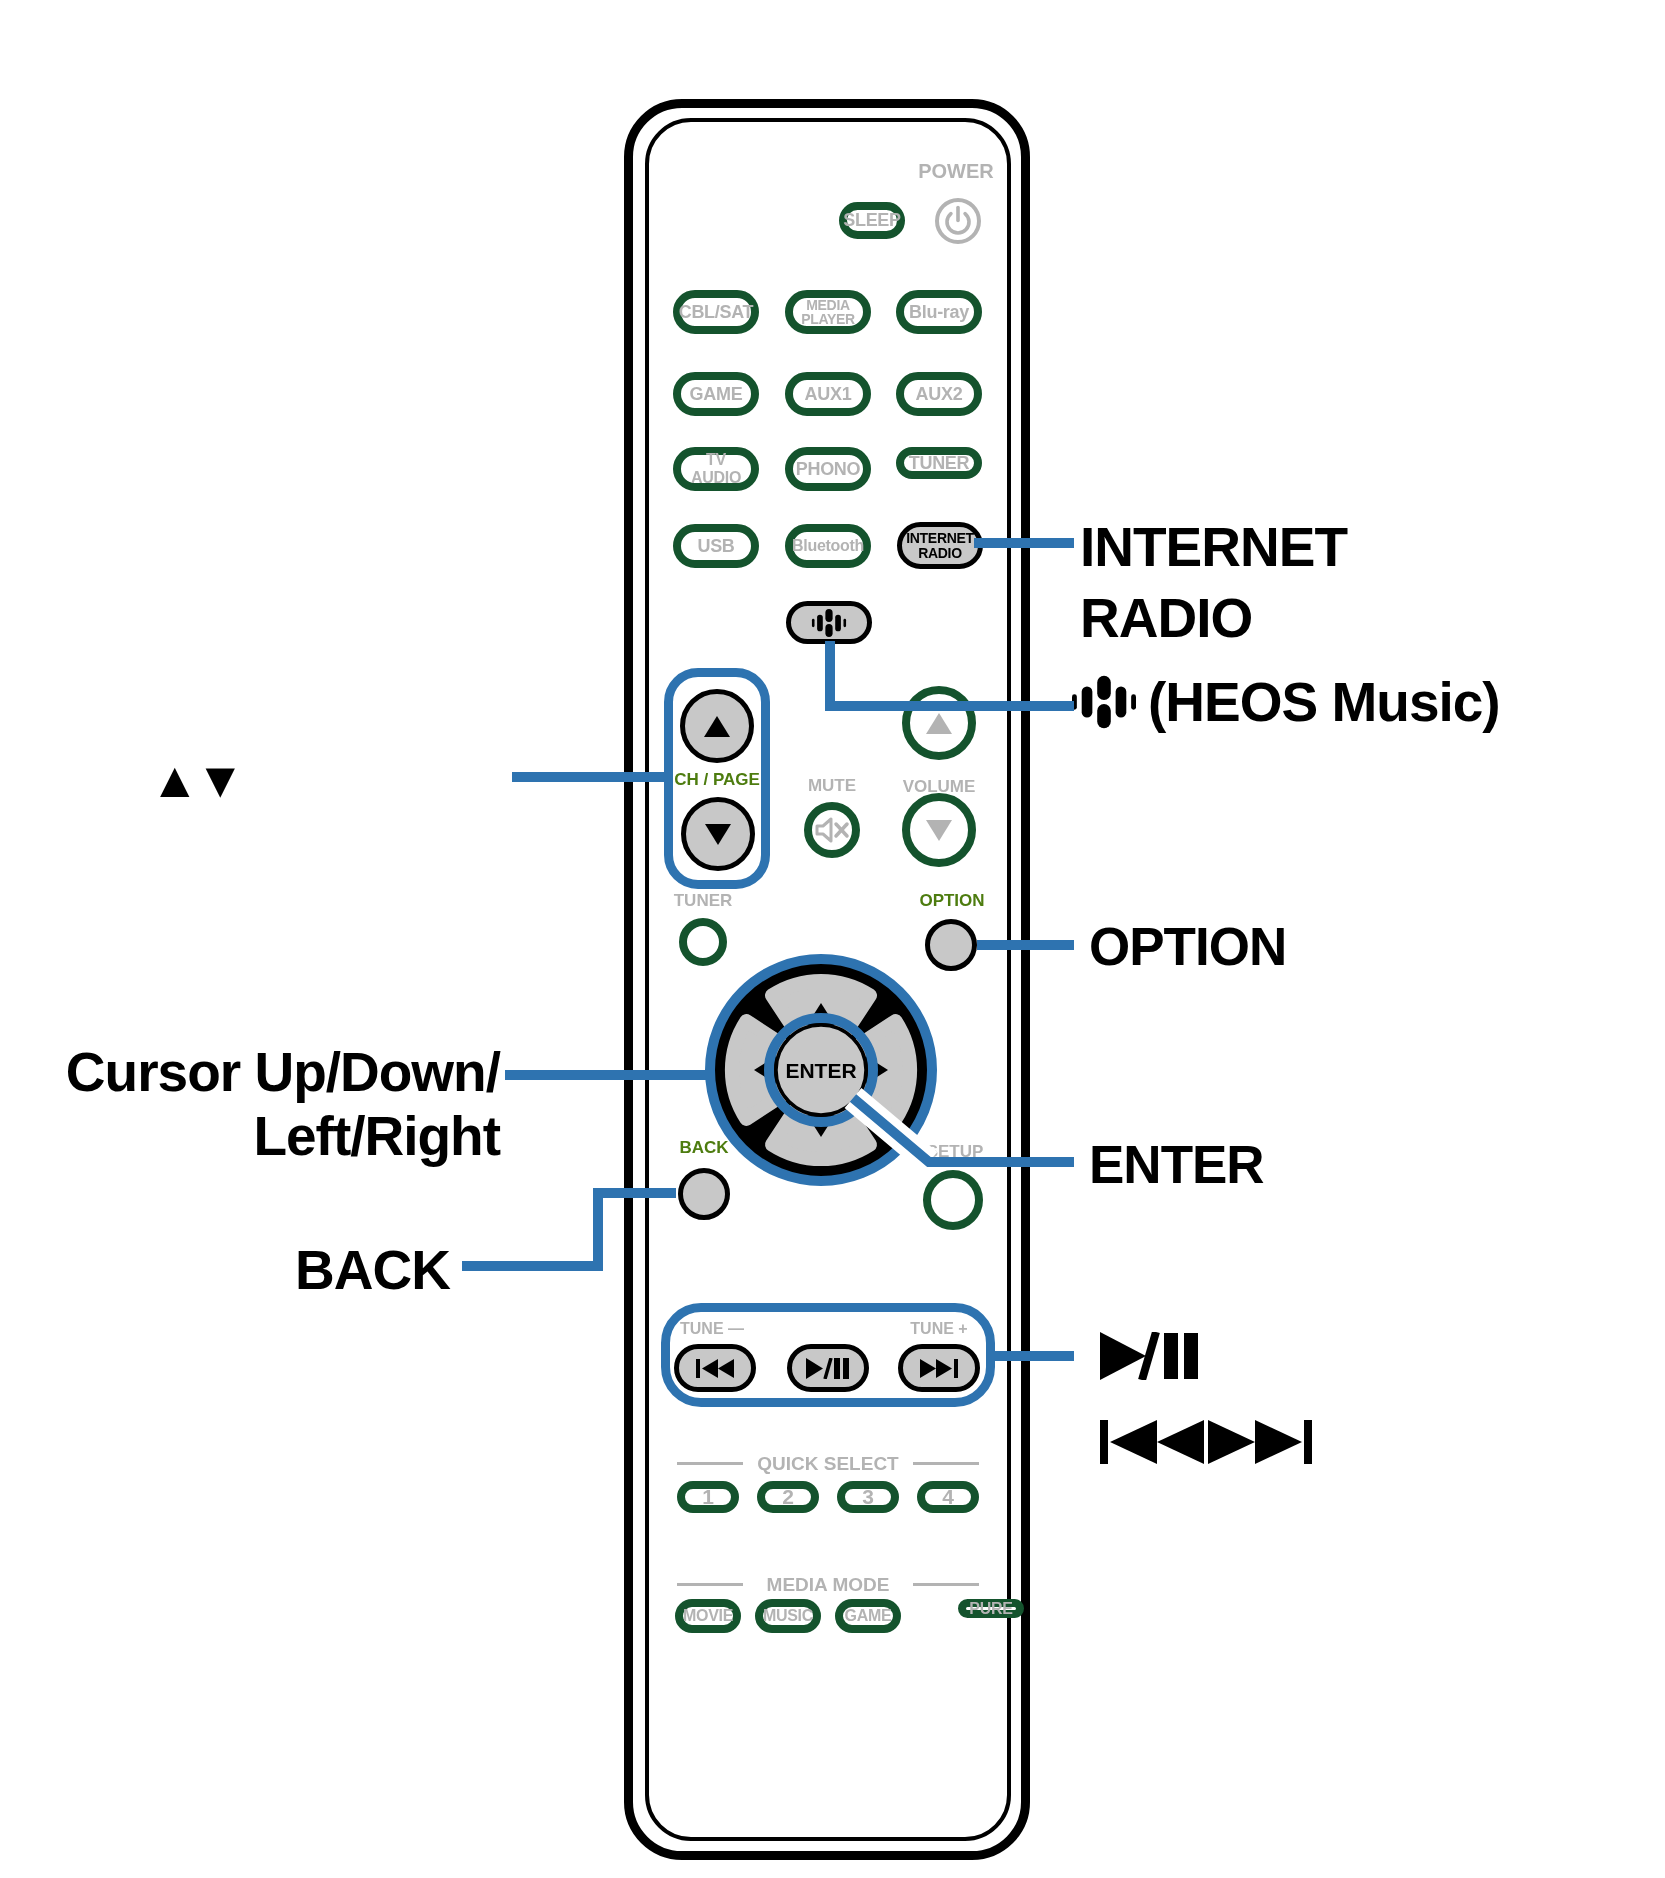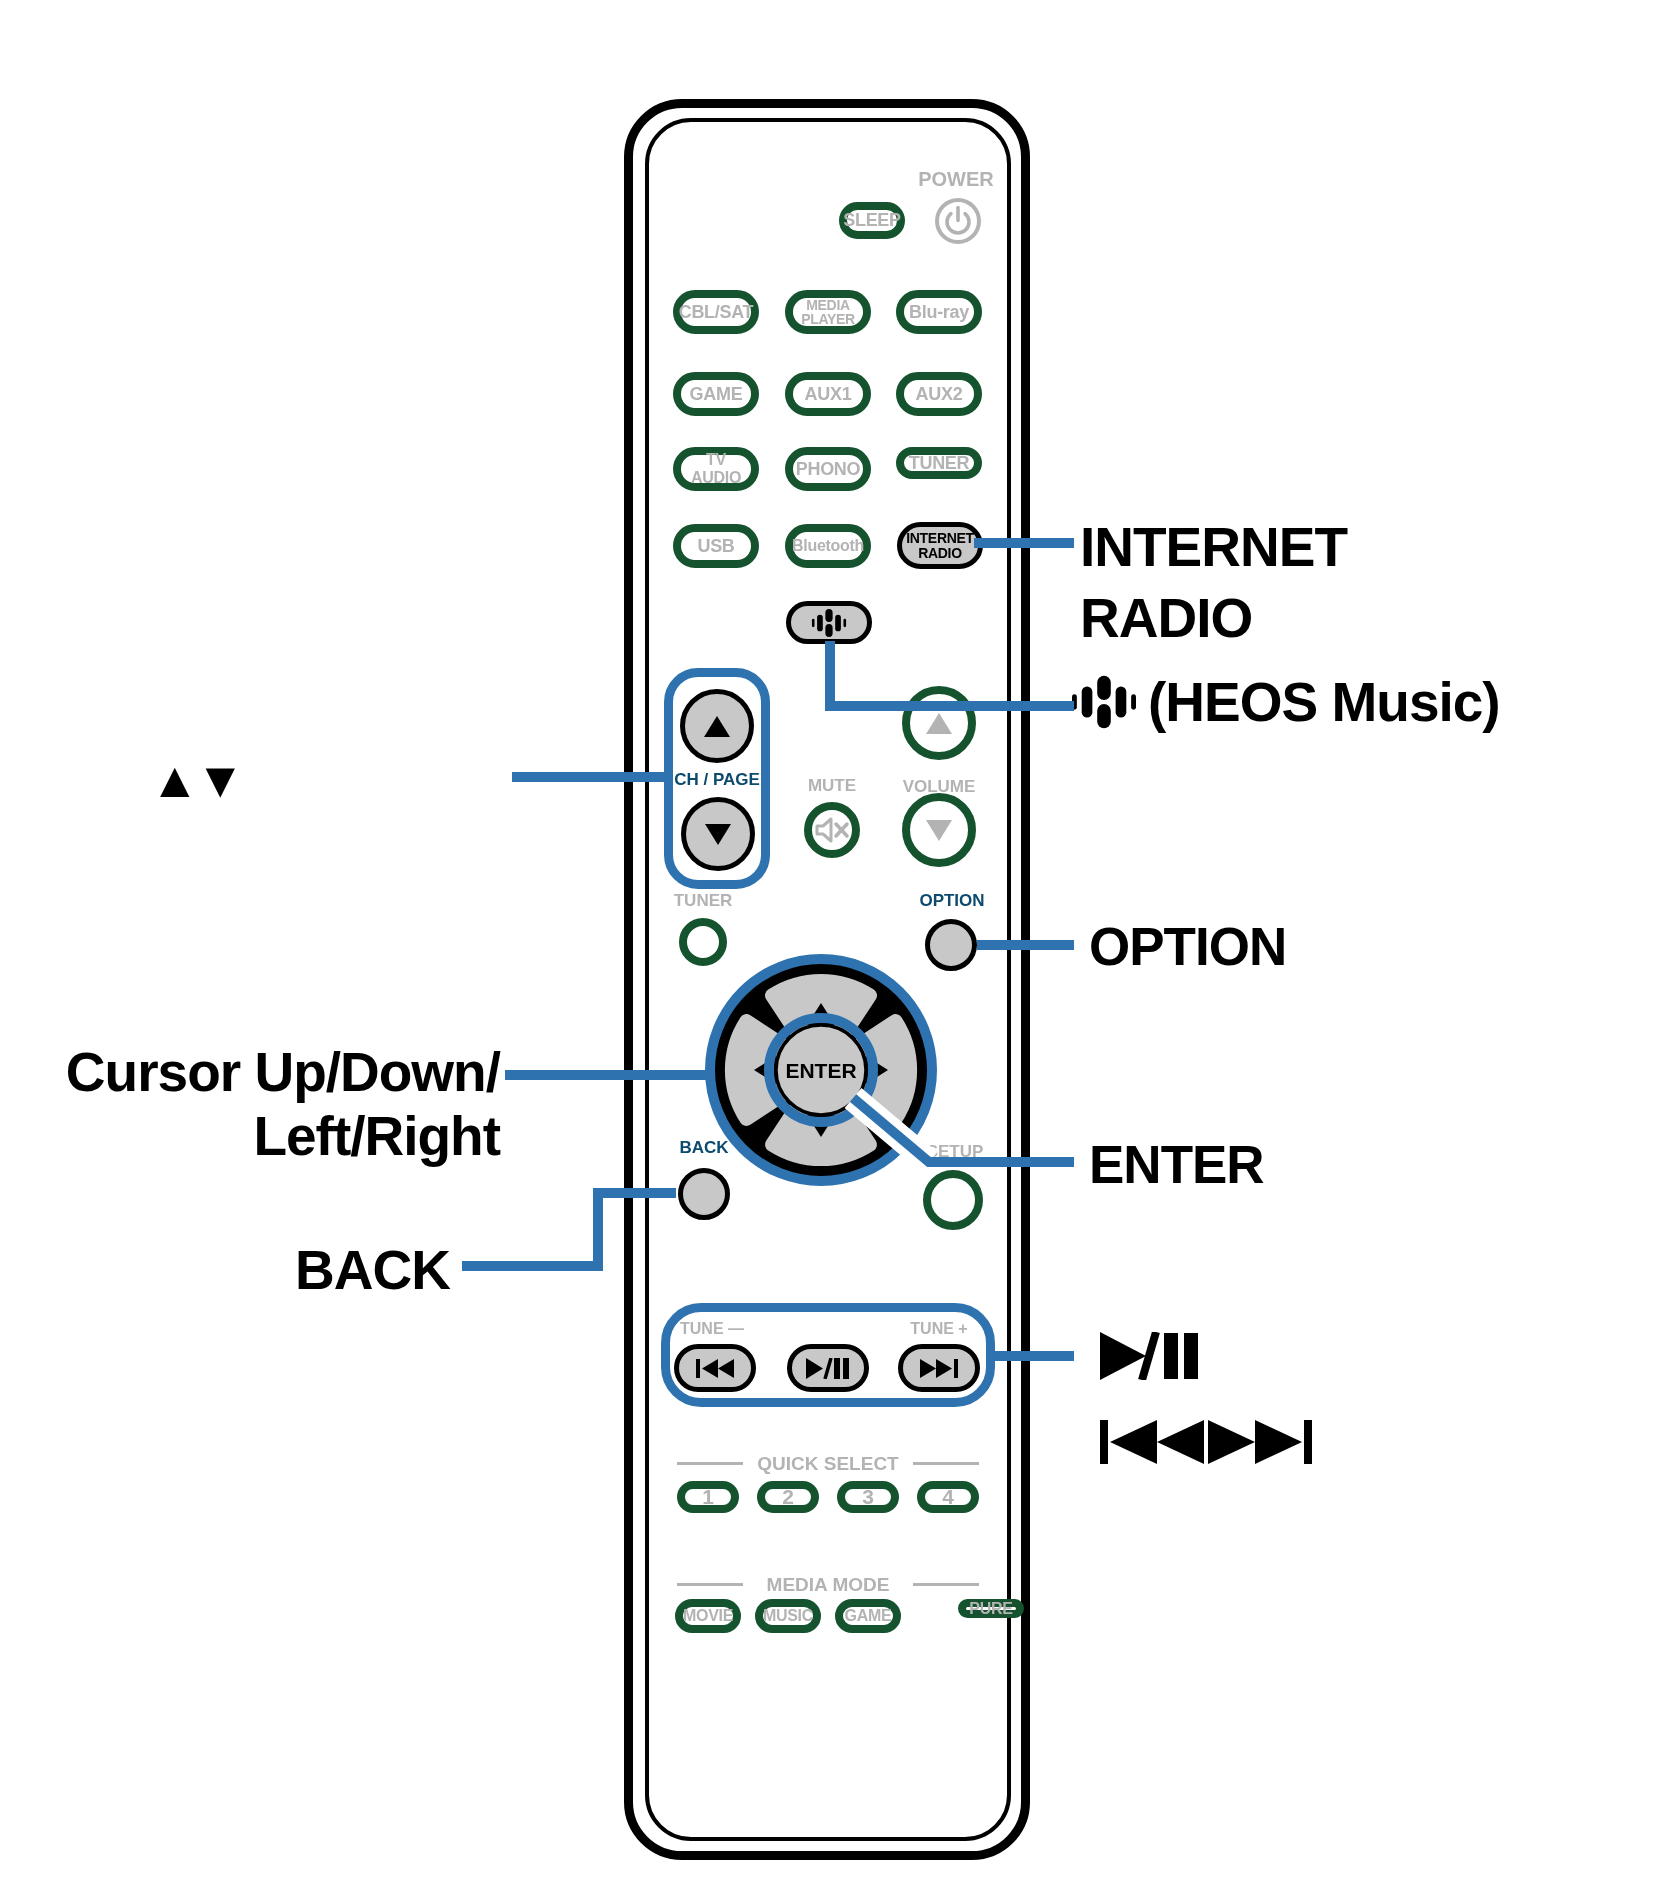--- a/index.html
+++ b/index.html
@@ -10,41 +10,41 @@
   .remote-outer{border:9px solid #000;border-radius:58px;background:#fff;}
   .remote-inner{border:4px solid #000;border-radius:46px;background:#fff;}
   
   .pill{border:8px solid #14532d;border-radius:999px;color:#b3b3b3;background:#fff;
         display:flex;align-items:center;justify-content:center;font-weight:bold;
         letter-spacing:-0.3px;text-align:center;box-sizing:border-box;}
   .pill.two{white-space:pre-line;line-height:1.02;}
   .pill.hl{border:5px solid #000;background:#c8c8c8;color:#000;}
   .circ{border-radius:50%;}
   .rlabel{font-weight:bold;color:#b3b3b3;text-align:center;}
-  .rlabel.dark{color:#0c4a6e;}
+  .rlabel.dark{color:#4d7c0f;}
   .biglabel{font-weight:bold;color:#000;letter-spacing:-1px;}
   .pre{white-space:pre-line;}
   .grp{border:9px solid #2e73b0;box-sizing:border-box;background:transparent;}
   .tri{width:0;height:0;}
   .tri.up{border-left:13px solid transparent;border-right:13px solid transparent;border-bottom:21px solid #000;}
   .tri.down{border-left:13px solid transparent;border-right:13px solid transparent;border-top:21px solid #000;}
   .tri.gup{border-left:13px solid transparent;border-right:13px solid transparent;border-bottom:21px solid #b3b3b3;}
   .tri.gdown{border-left:13px solid transparent;border-right:13px solid transparent;border-top:21px solid #b3b3b3;}
   .dash{height:3px;background:#b3b3b3;}
   svg{display:block;}
 </style>
 </head>
 <body>
 
 <div id="stage">
 
   <div class="abs remote-outer" style="left:624px;top:99px;width:406px;height:1761px;box-sizing:border-box;"></div>
   <div class="abs remote-inner" style="left:645px;top:118px;width:366px;height:1723px;box-sizing:border-box;"></div>
 
-  <div class="abs rlabel" style="left:906px;top:160px;width:100px;font-size:20px;margin-top:8px;">POWER</div>
+  <div class="abs rlabel" style="left:906px;top:160px;width:100px;font-size:20px;">POWER</div>
   <div class="abs pill" style="left:839px;top:202px;width:66px;height:37px;font-size:18px;">SLEEP</div>
   <svg class="abs" style="left:934px;top:197px;" width="48" height="48" viewBox="0 0 48 48">
     <circle cx="24" cy="24" r="21" fill="none" stroke="#b3b3b3" stroke-width="4"></circle>
     <path d="M 31.07 16.57 A 11 11 0 1 1 16.93 16.57" fill="none" stroke="#b3b3b3" stroke-width="3.6" stroke-linecap="round"></path>
     <line x1="24" y1="10.5" x2="24" y2="23.5" stroke="#b3b3b3" stroke-width="3.6" stroke-linecap="round"></line>
   </svg>
 
   <div class="abs pill" style="left:673px;top:290px;width:86px;height:44px;font-size:18px;">CBL/SAT</div>
   <div class="abs pill two" style="left:785px;top:290px;width:86px;height:44px;font-size:14px;">MEDIA
 PLAYER</div>

